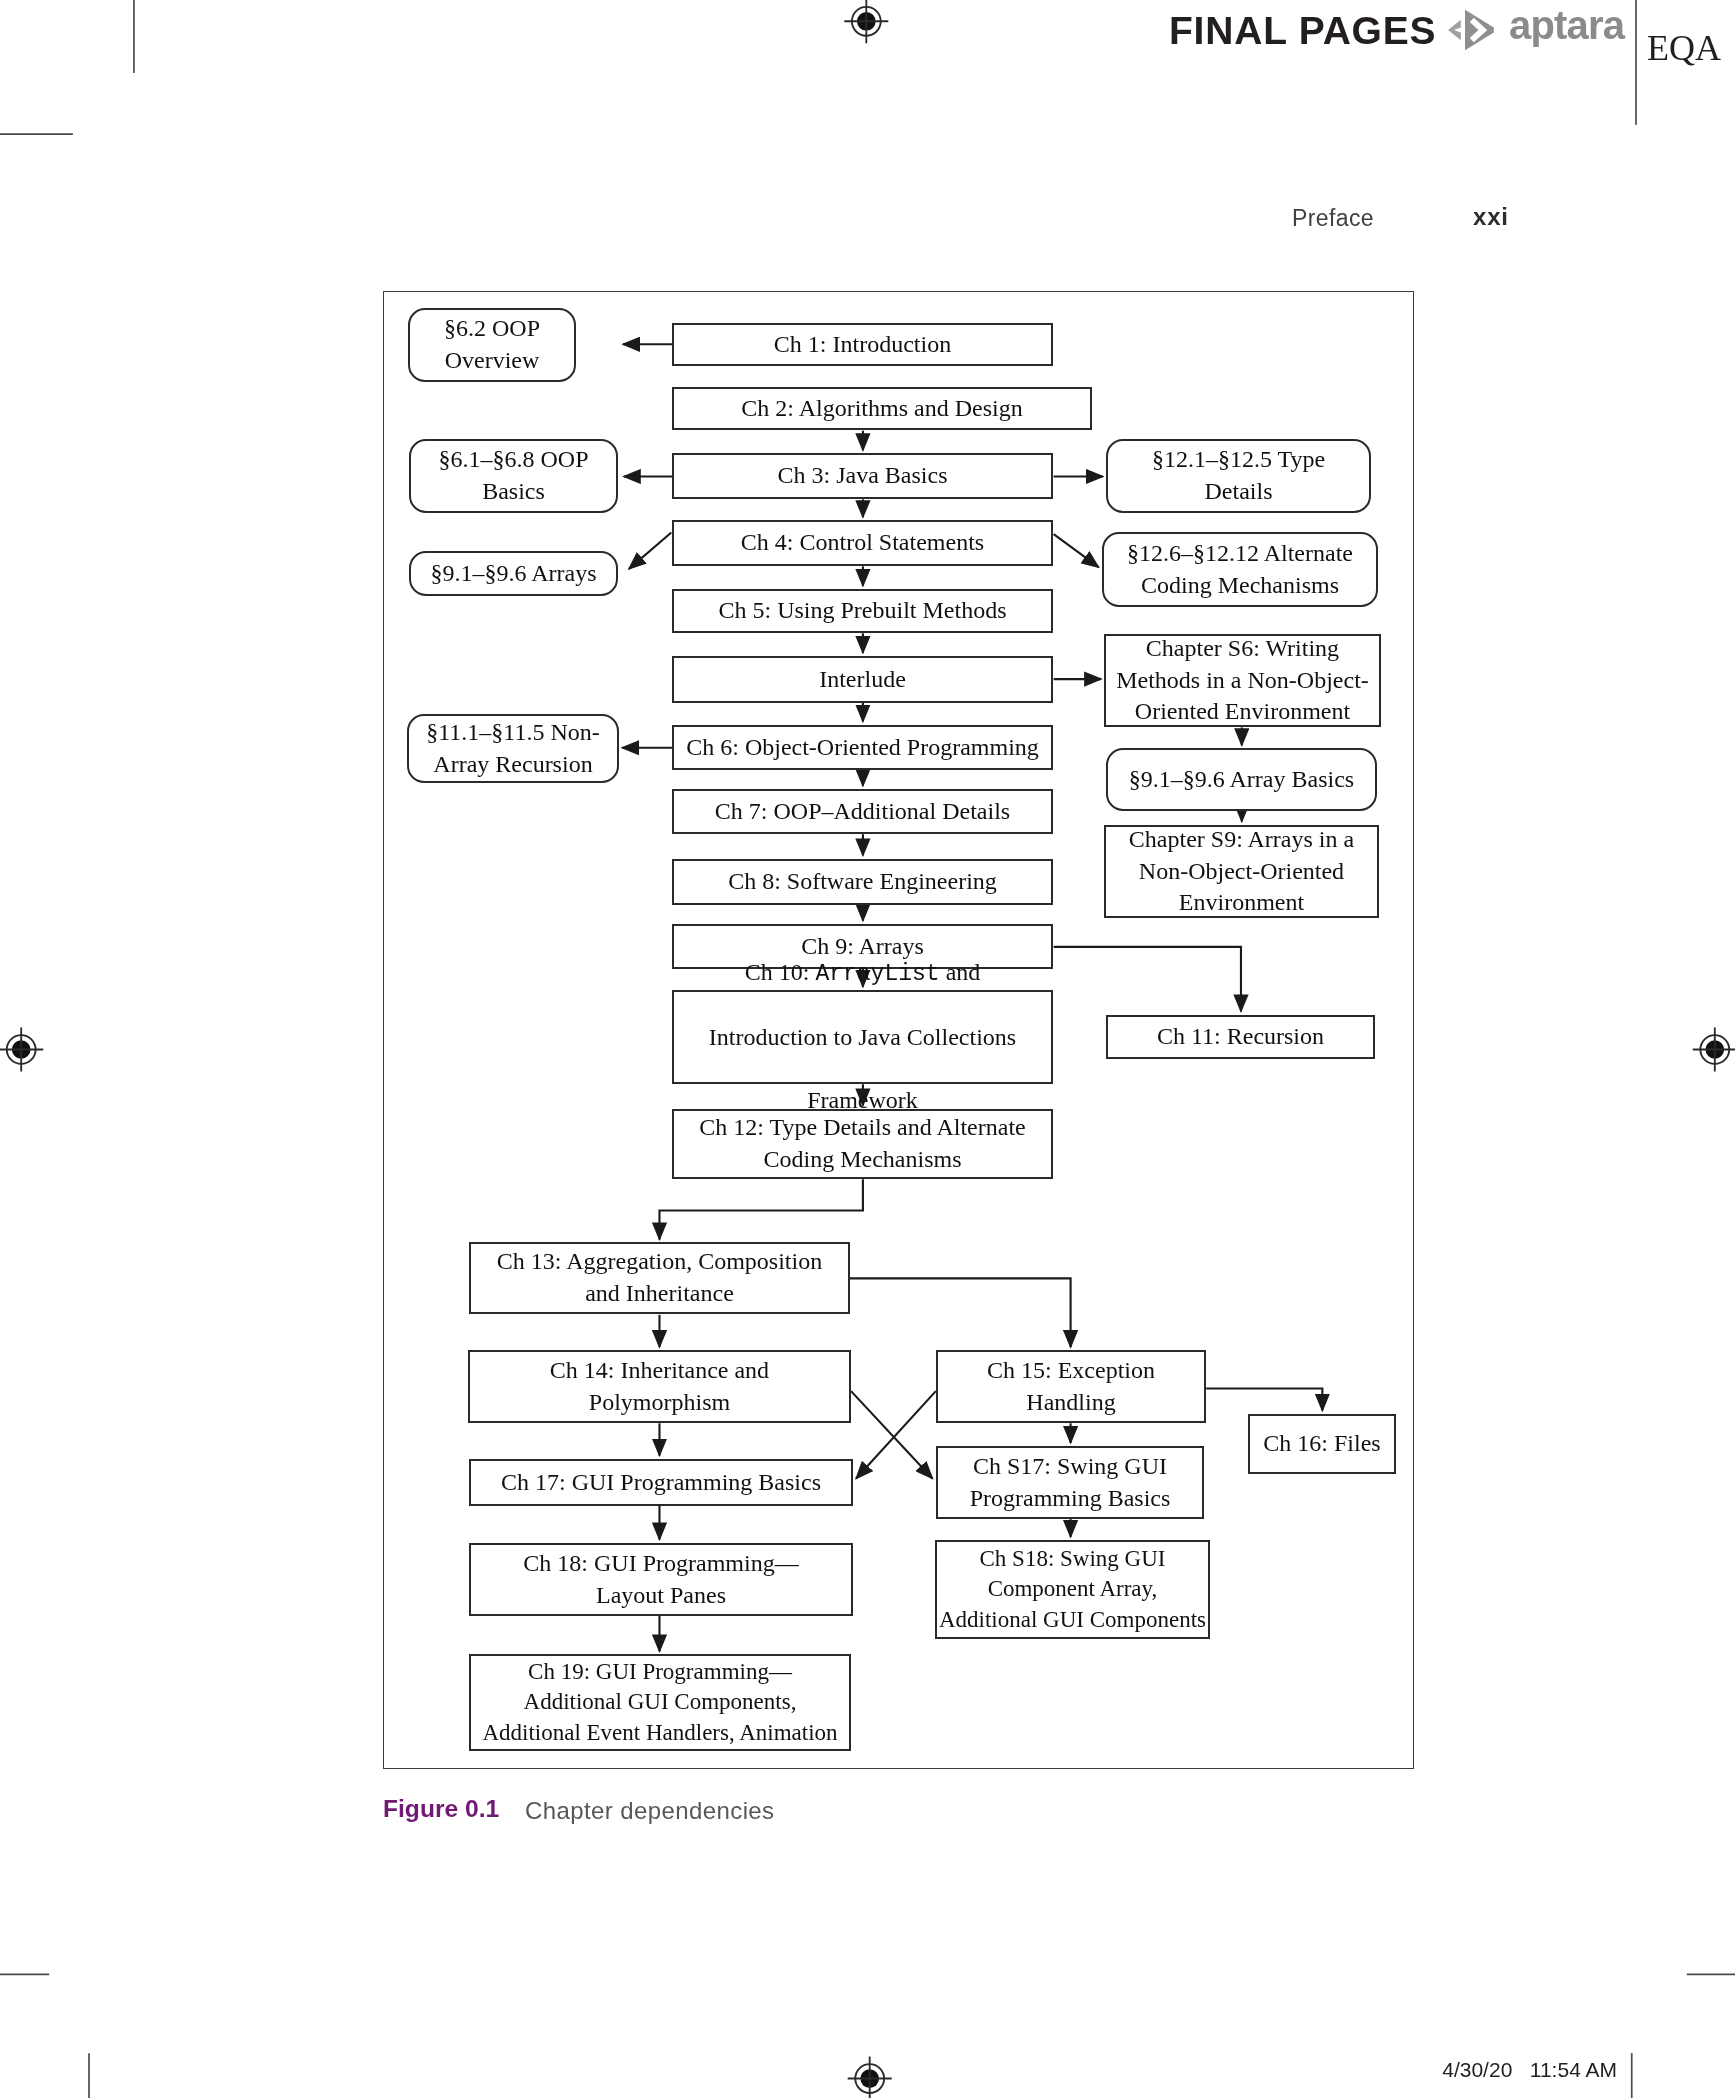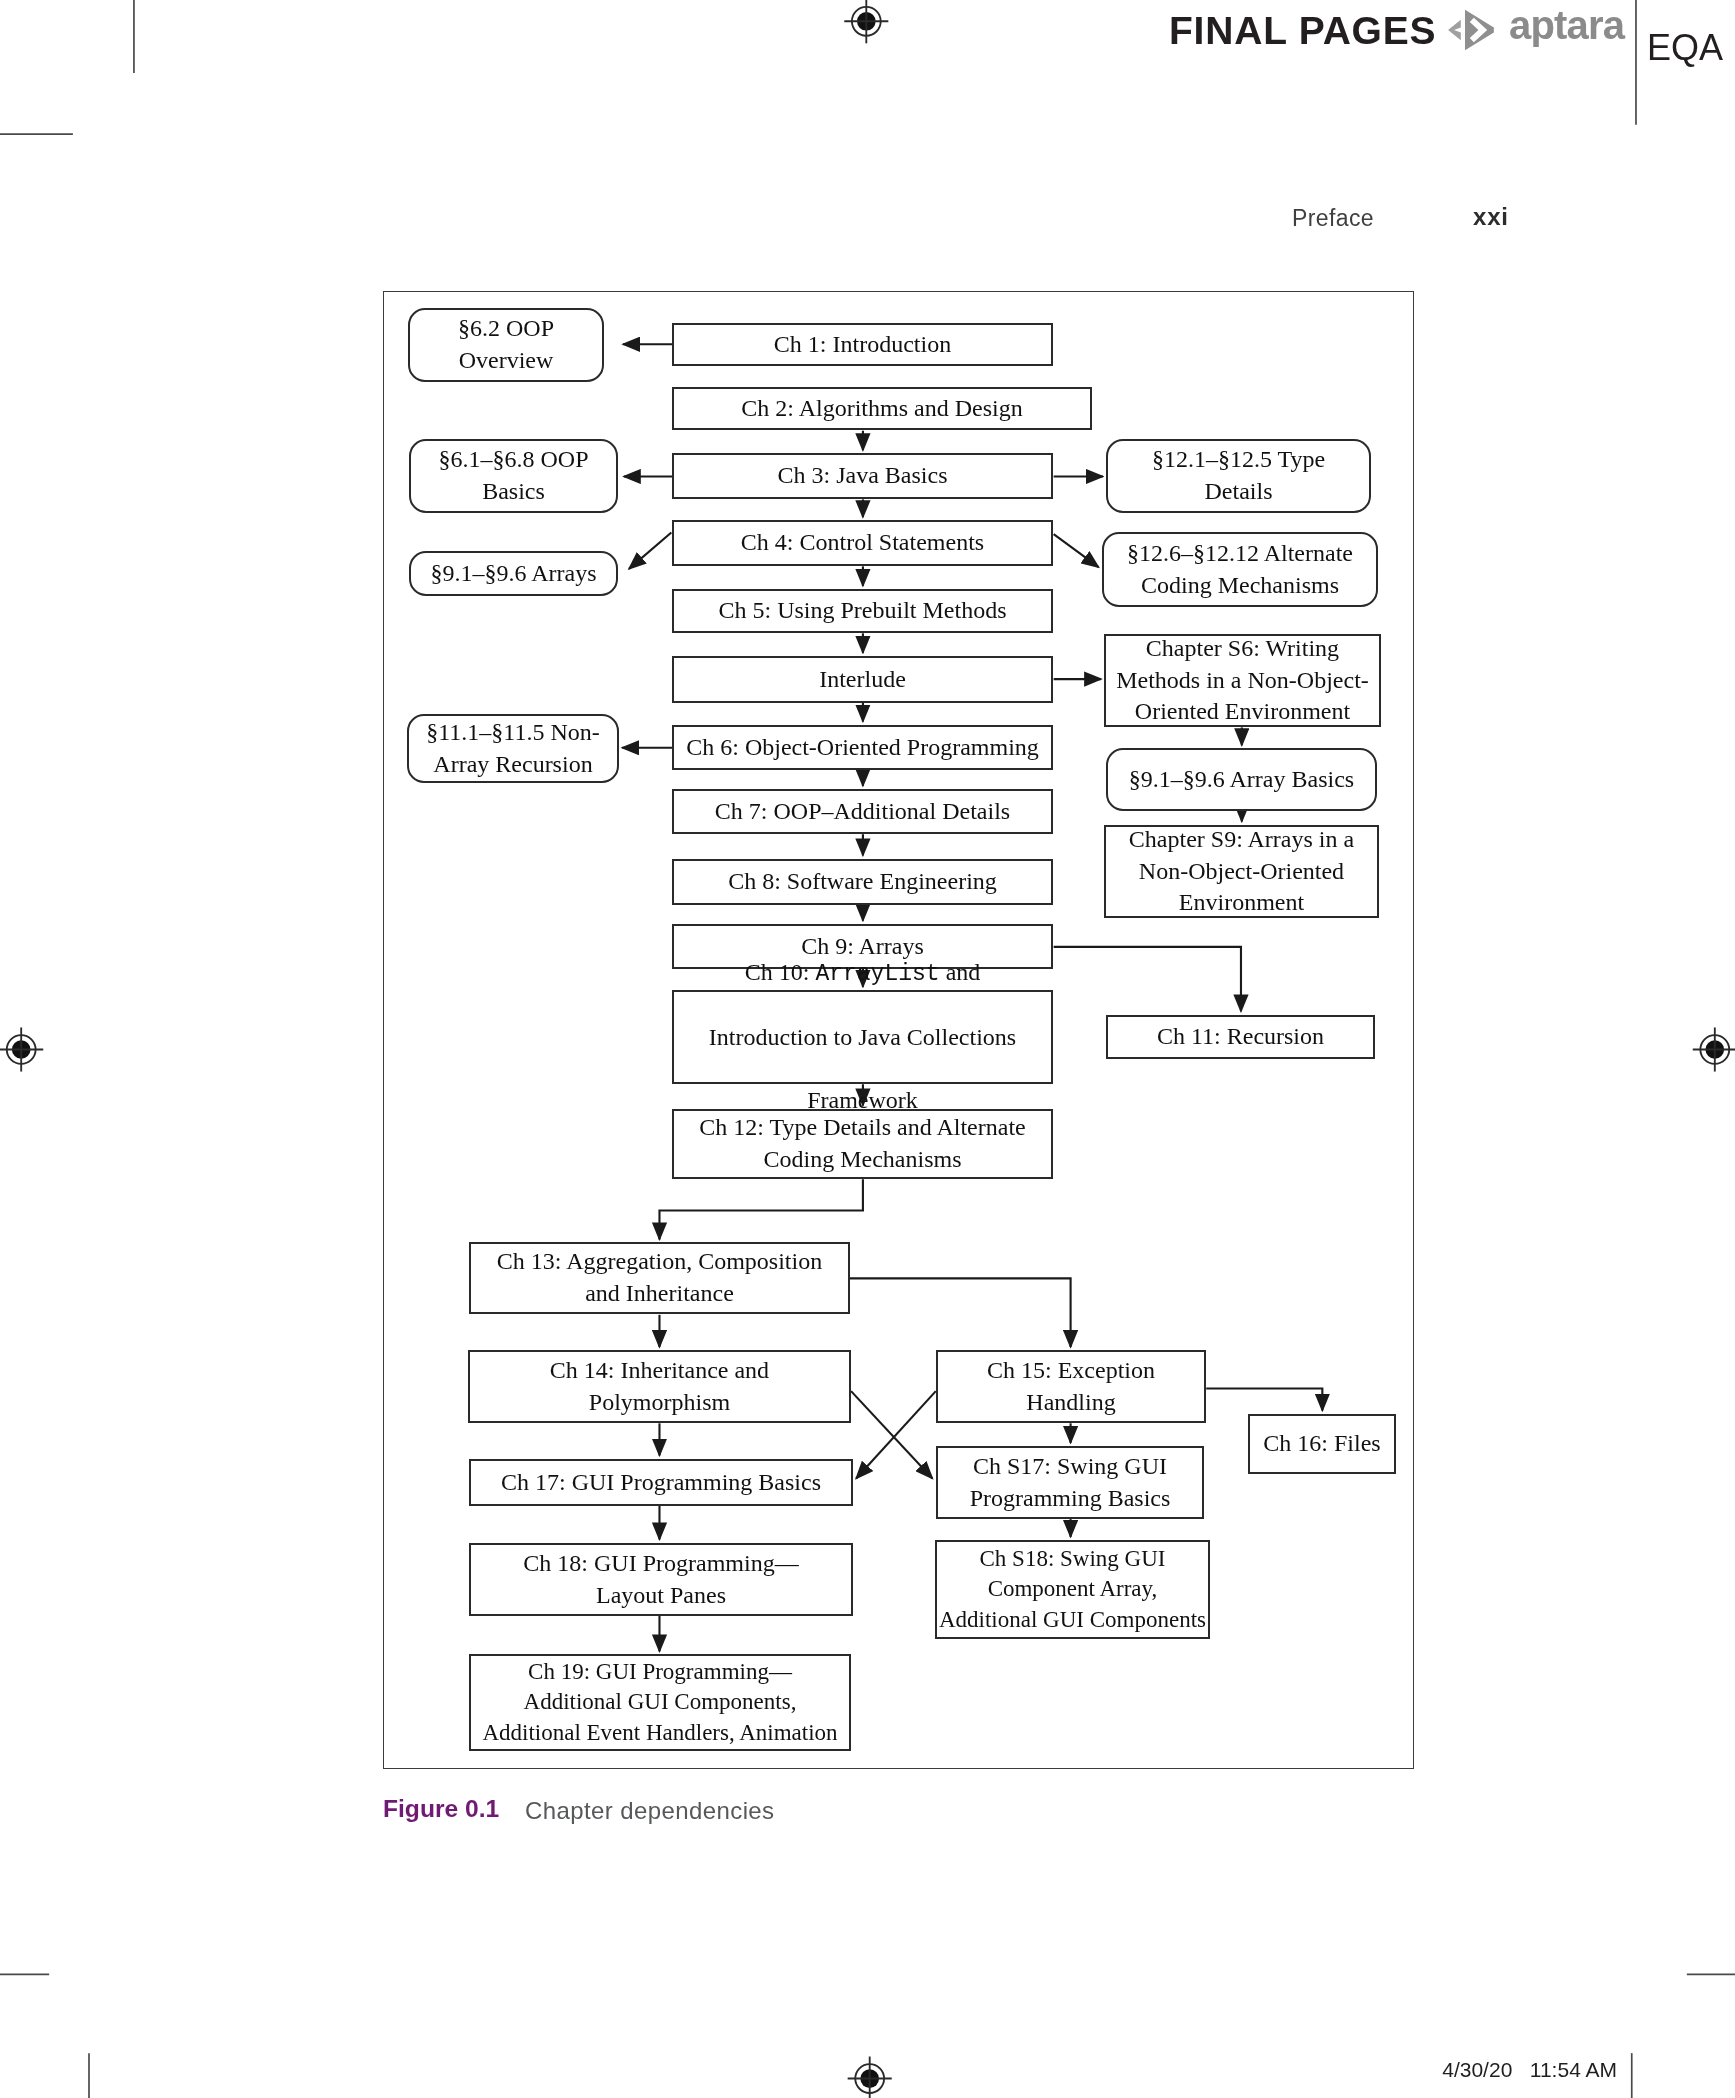--- a/index.html
+++ b/index.html
@@ -10,21 +10,21 @@
   
   .final-pages{
     position:absolute;left:1169px;top:8.5px;font-family:Liberation Sans, sans-serif;
     font-weight:bold;font-size:39px;letter-spacing:0.8px;color:#231f20;
   }
   .aptara-text{
     position:absolute;left:1509px;top:3.4px;font-family:"Liberation Sans",sans-serif;
     font-weight:bold;font-size:40px;color:#8b8b8b;letter-spacing:-0.8px;
   }
   .eqa{
-    position:absolute;left:1647px;top:27px;font-family:Liberation Sans, sans-serif;
+    position:absolute;left:1647px;top:27px;font-family:Liberation Serif, serif;
     font-size:36px;color:#231f20;
   }
   .preface{
     position:absolute;left:1292px;top:205px;font-family:"Liberation Sans",sans-serif;
     font-size:23px;color:#404040;letter-spacing:0.4px;
   }
   .pagenum{
     position:absolute;left:1473px;top:203px;font-family:"Liberation Sans",sans-serif;
     font-size:24px;font-weight:bold;color:#2d2d2d;letter-spacing:0.8px;
   }
@@ -74,21 +74,21 @@
   <path d="M34 15 l13 12 -13 12" stroke="#ffffff" stroke-width="7" fill="none"></path>
 </svg>
 <div class="aptara-text">aptara</div>
 <div class="eqa">EQA</div>
 
 <div class="preface">Preface</div>
 <div class="pagenum">xxi</div>
 
 <div class="diagram-border"></div>
 
-<div class="dbox round" style="left:408px;top:308px;width:196px;height:74px"><span>§6.2 OOP
+<div class="dbox round" style="left:408px;top:308px;width:168px;height:74px"><span>§6.2 OOP
 Overview</span></div>
 <div class="dbox round" style="left:409px;top:439px;width:209px;height:74px"><span>§6.1–§6.8 OOP
 Basics</span></div>
 <div class="dbox round" style="left:409px;top:551px;width:209px;height:45px"><span>§9.1–§9.6 Arrays</span></div>
 <div class="dbox round" style="left:407px;top:714px;width:212px;height:69px"><span>§11.1–§11.5 Non-
 Array Recursion</span></div>
 
 <div class="dbox" style="left:672px;top:323px;width:381px;height:43px"><span>Ch 1: Introduction</span></div>
 <div class="dbox" style="left:672px;top:387px;width:420px;height:43px"><span>Ch 2: Algorithms and Design</span></div>
 <div class="dbox" style="left:672px;top:453px;width:381px;height:46px"><span>Ch 3: Java Basics</span></div>

